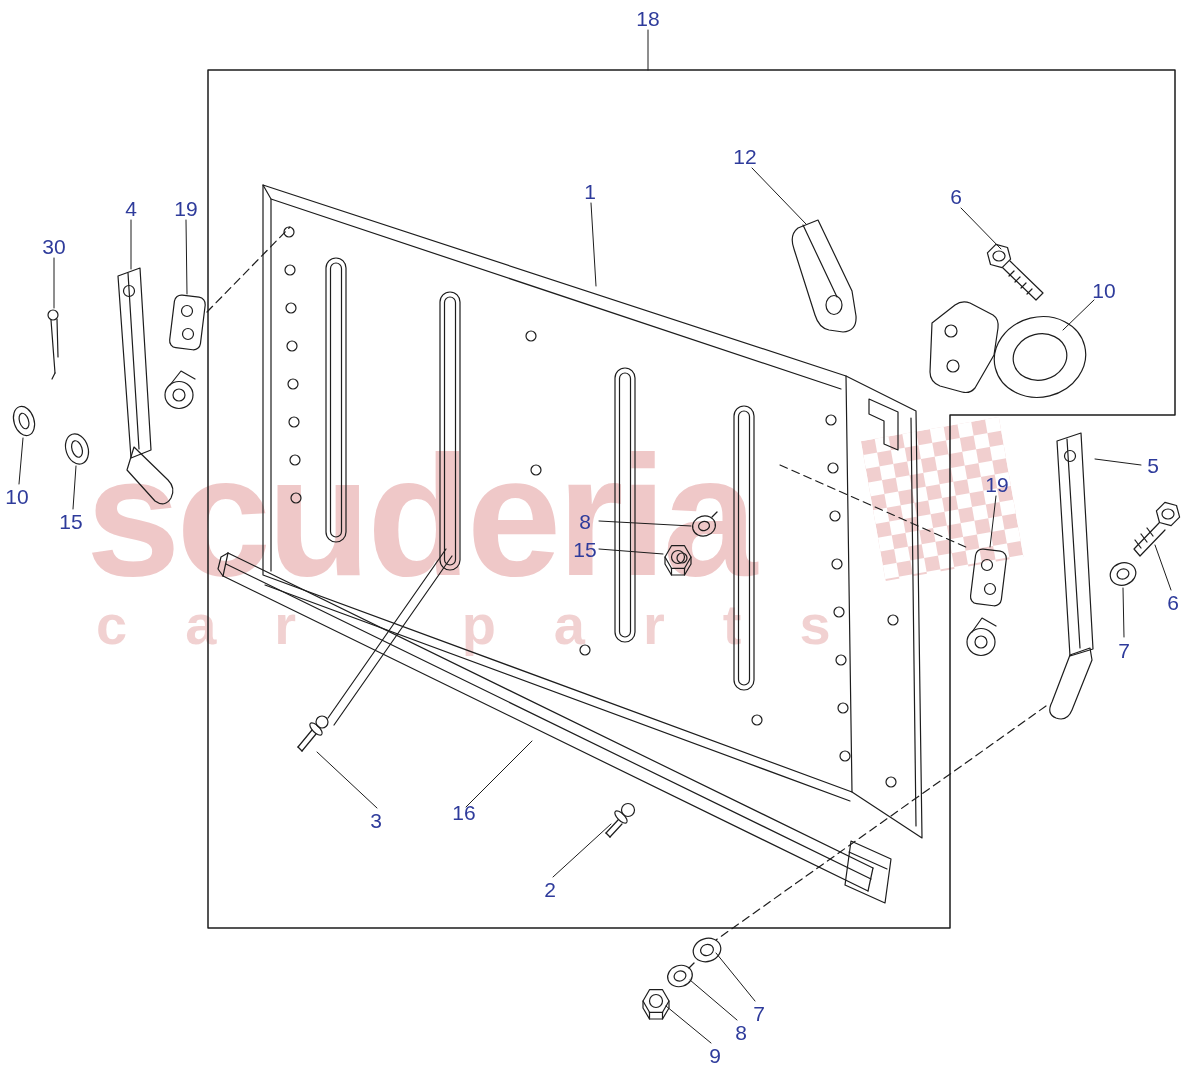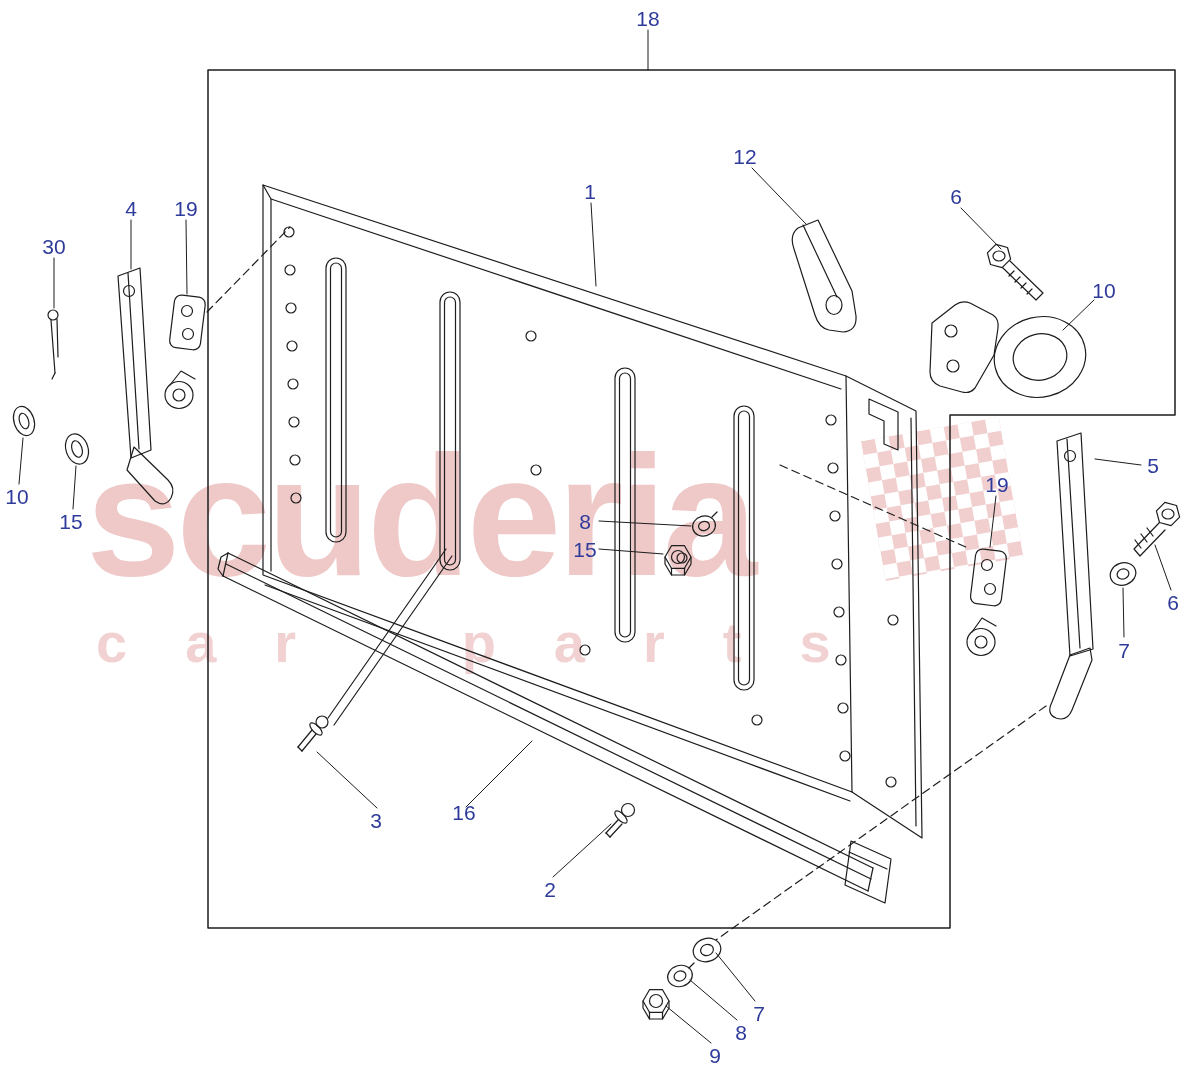--- a/index.html
+++ b/index.html
@@ -9,21 +9,21 @@
   }
   
   .wm-brand{
     position:absolute;left:86px;top:418px;z-index:0;
     font-size:170px;font-weight:bold;letter-spacing:-4px;
     color:rgba(206,88,88,0.33);white-space:nowrap;user-select:none;
   }
   .wm-tagline{
     position:absolute;left:96px;top:592px;z-index:0;
     font-size:56px;font-weight:bold;letter-spacing:58px;word-spacing:34px;
-    color:rgba(206,88,88,0.28);white-space:nowrap;user-select:none;margin-top:18px;
+    color:rgba(206,88,88,0.28);white-space:nowrap;user-select:none;
   }
   svg.diagram{position:absolute;left:0;top:0;z-index:1;}
   .art{stroke:#1d1d1d;stroke-width:1.2;fill:none;stroke-linecap:round;stroke-linejoin:round;}
   .dash{stroke-dasharray:8 5;}
   
   .callout{
     position:absolute;z-index:2;color:#2e3b9b;font-size:21px;line-height:1;
     transform:translate(-50%,-50%);white-space:nowrap;user-select:none;text-align:center;
   }
 </style>

